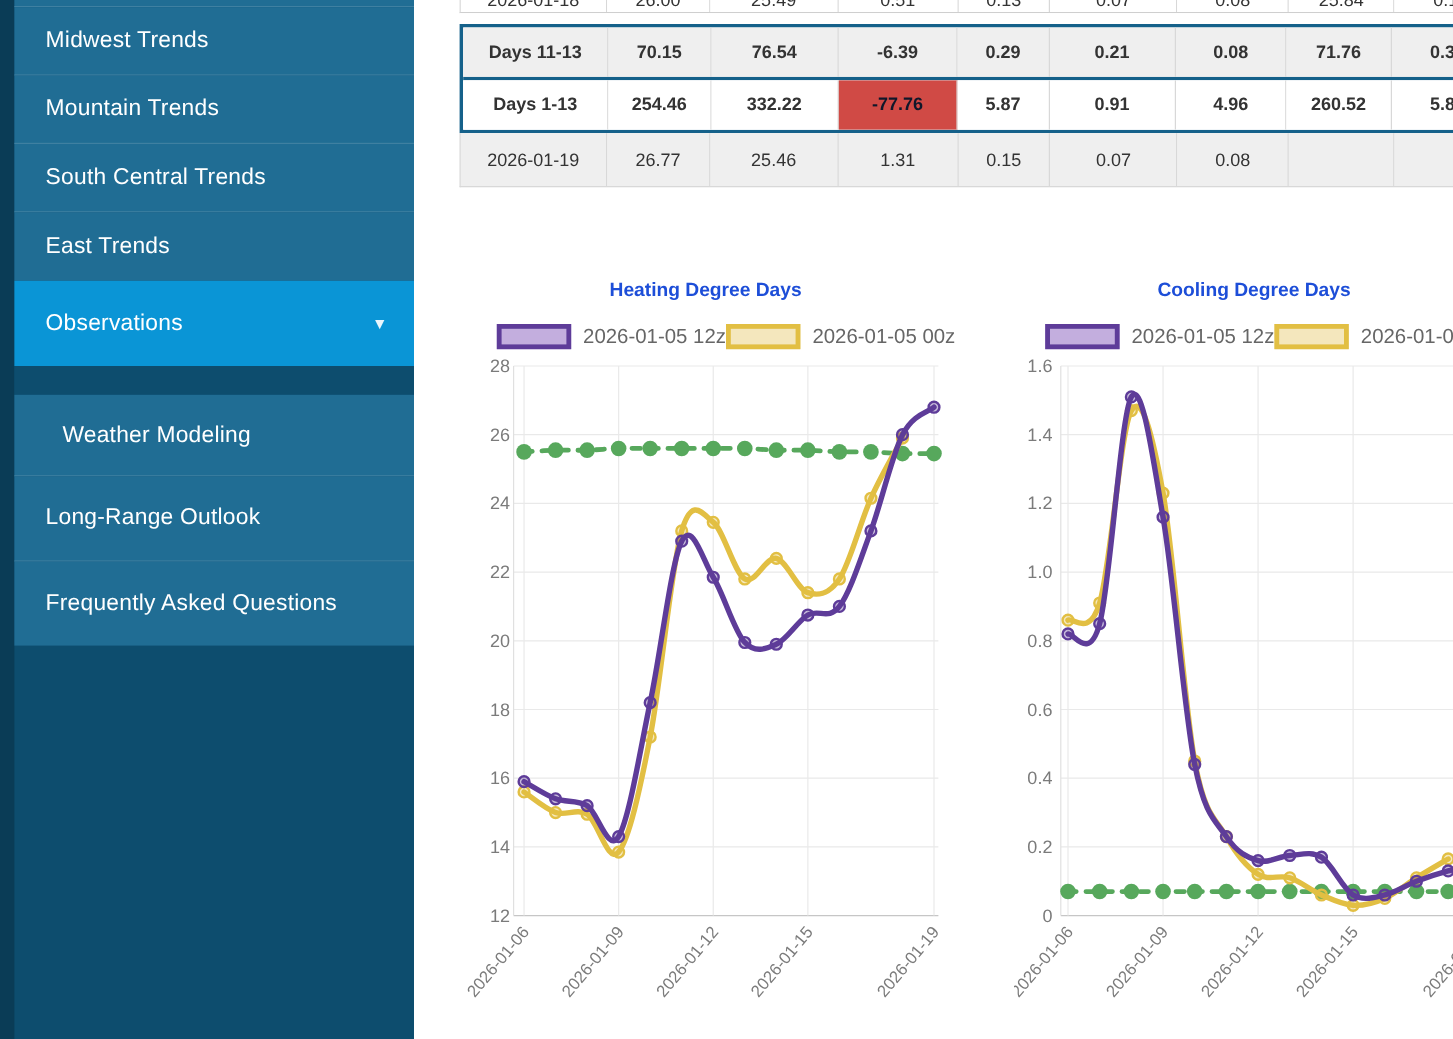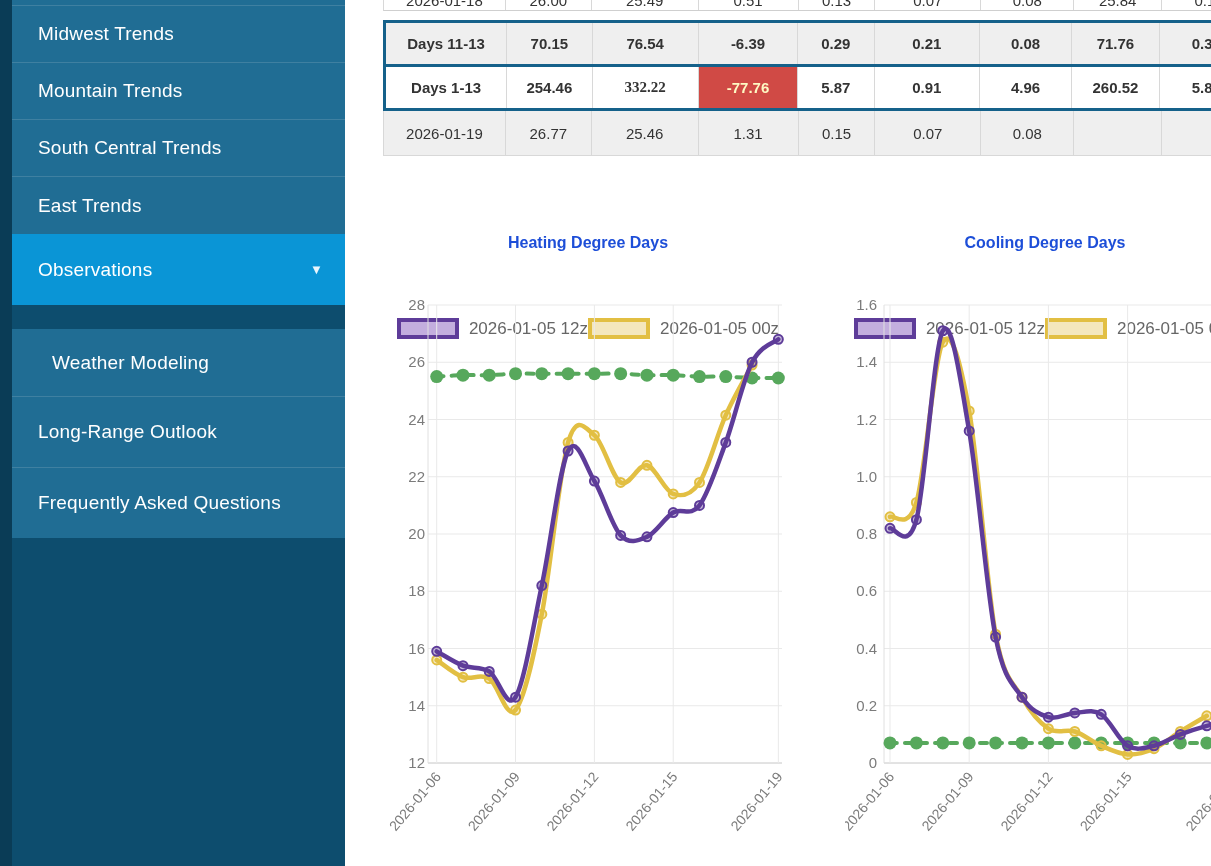--- a/index.html
+++ b/index.html
@@ -32,30 +32,30 @@
   .trow.cut .tcell{height:44px;margin-top:-22px;}
   .tgap{height:9px;background:#fff;}
   .hlbox{border:3px solid #15618a;}
   .hlbox .trow{height:41px;}
   .hlbox .tcell{height:41px;}
   .trow.mid{border-bottom:3px solid #15618a;}
   .trow.gray{background:#efefef;}
   .trow.white{background:#fff;}
   .trow.bold .tcell{font-weight:700;}
   .trow.last{border-bottom:1px solid #d8d8d8;border-left:1px solid #d8d8d8;}
-  .tcell.red{background:#d04a45;color:#fef9c3;font-weight:700;}
+  .tcell.red{background:#d04a45;color:#0f172a;font-weight:700;}
 
   
   .chart-box{position:absolute;top:230px;width:400px;height:632px;}
   .chart-box.heating{left:388px;}
   .chart-box.cooling{left:845px;}
   .chart-title{position:absolute;top:4px;left:0;width:100%;text-align:center;
                font-size:16px;font-weight:700;color:#1d4ed8;}
-  .legend{position:absolute;top:40px;left:0;width:100%;display:flex;justify-content:center;
-          align-items:center;margin-top:48px;}
+  .legend{position:absolute;top:40px;left:17px;width:100%;display:flex;justify-content:center;
+          align-items:center;}
   .legend-item{display:flex;align-items:center;gap:10px;cursor:pointer;}
   .swatch{display:inline-block;box-sizing:border-box;width:62px;height:21px;border:4px solid #000;}
   .legend-label{font-size:17px;color:#666;}
   .chart-svg{position:absolute;left:0;top:0;}
   .ticky{font-size:15px;fill:#7b7b7b;font-family:"Liberation Sans",sans-serif;}
   .tickx{font-size:14px;fill:#7b7b7b;font-family:"Liberation Sans",sans-serif;}
 </style>
 </head>
 <body>
 
@@ -115,21 +115,21 @@
           <div class="tcell" style="width: 100px;">-6.39</div>
           <div class="tcell" style="width: 77px;">0.29</div>
           <div class="tcell" style="width: 106px;">0.21</div>
           <div class="tcell" style="width: 93px;">0.08</div>
           <div class="tcell" style="width: 88px;">71.76</div>
           <div class="tcell" style="width: 95px;">0.33</div>
         </div>
         <div class="trow bold white">
           <div class="tcell" style="width: 122px;">Days 1-13</div>
           <div class="tcell" style="width: 86px;">254.46</div>
-          <div class="tcell" style="width: 107px; font-family: Liberation Serif, serif;">332.22</div>
+          <div class="tcell" style="width: 107px;">332.22</div>
           <div class="tcell red" style="width: 100px;">-77.76</div>
           <div class="tcell" style="width: 77px; text-align: center;">5.87</div>
           <div class="tcell" style="width: 106px;">0.91</div>
           <div class="tcell" style="width: 93px;">4.96</div>
           <div class="tcell" style="width: 88px;">260.52</div>
           <div class="tcell" style="width: 95px;">5.80</div>
         </div>
       </div>
       <div class="trow gray last">
         <div class="tcell" style="width: 122px;">2026-01-19</div>

